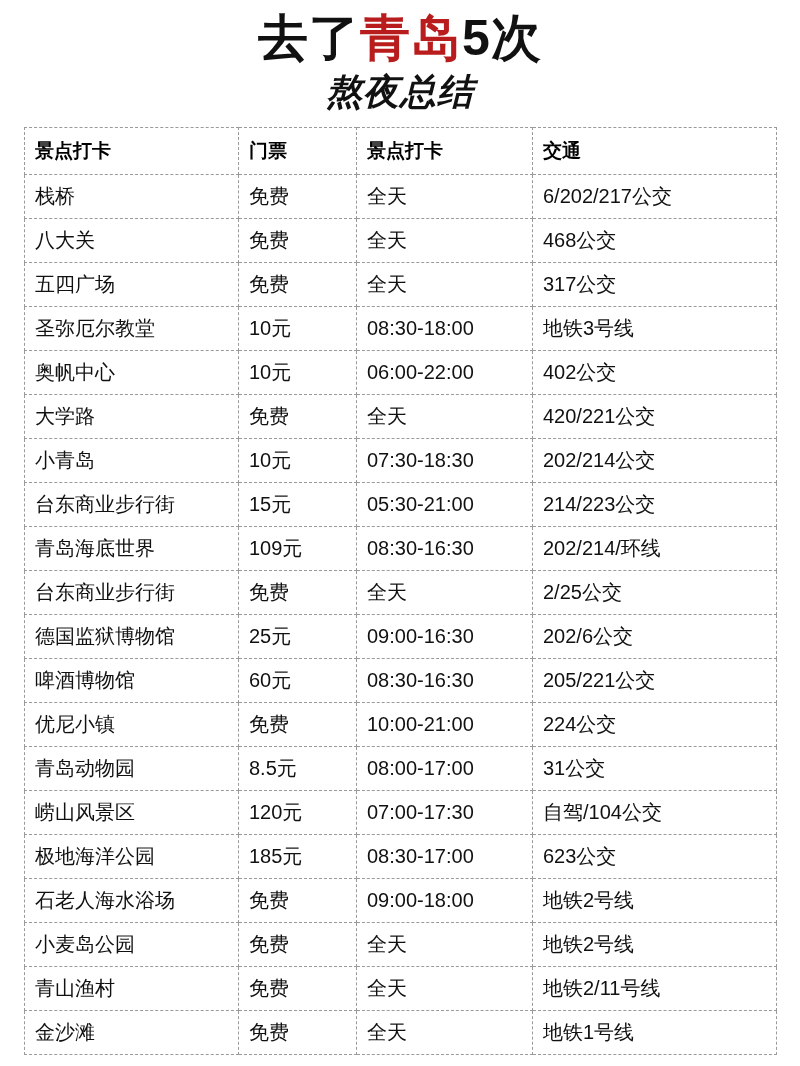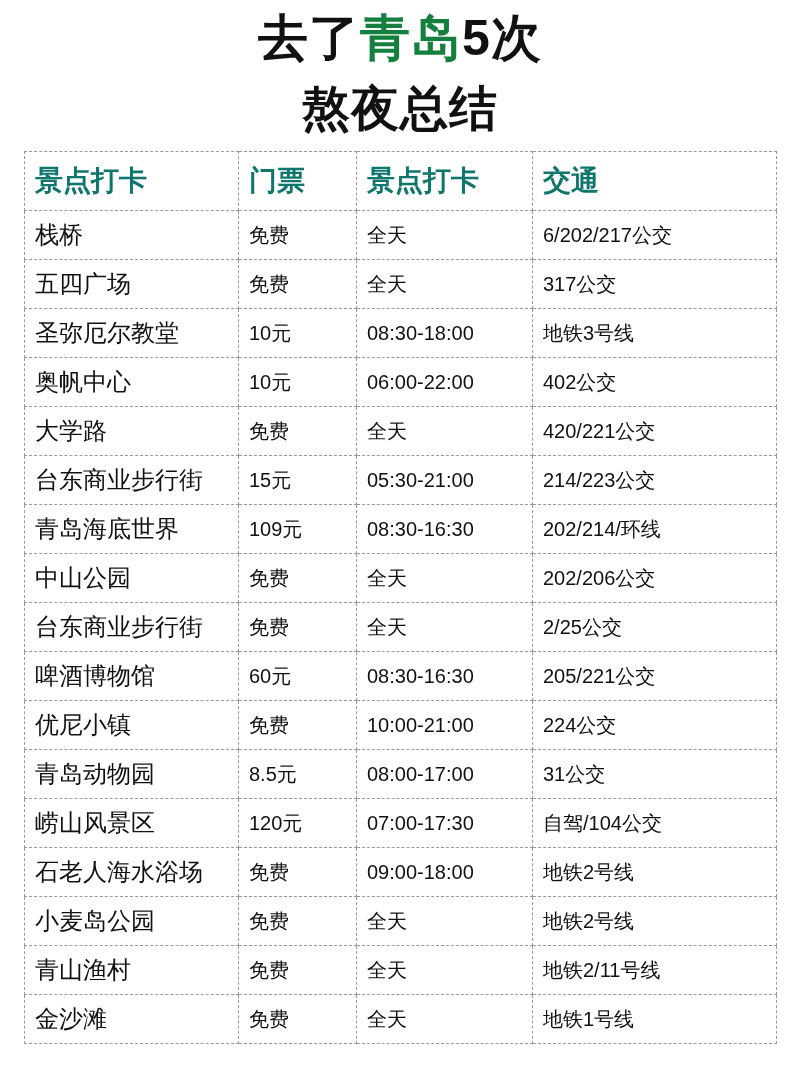--- a/index.html
+++ b/index.html
@@ -26,28 +26,29 @@
     padding-top: 10px;
   }
   .title-line1 {
     font-size: 50px;
     font-weight: bold;
     line-height: 1.15;
     letter-spacing: 1px;
     white-space: nowrap;
   }
   .title-line1 .green {
-    color: #15803d;
+    color: #b91c1c;
   }
   .title-line2 {
-    font-size: 48px;
+    font-size: 36px;
     font-weight: bold;
     line-height: 1.2;
-    margin-top: 12px;
+    margin-top: 2px;
     letter-spacing: 1px;
+    font-style: italic;
   }
   table.data {
     width: 752px;
     border-collapse: collapse;
     margin-top: 14px;
     table-layout: fixed;
   }
   table.data col.c0 { width: 214px; }
   table.data col.c1 { width: 118px; }
   table.data col.c2 { width: 176px; }
@@ -56,33 +57,33 @@
   table.data th, table.data td {
     border: 1.5px dashed #9a9a9a;
     padding: 8px 10px;
     font-size: 20px;
     text-align: left;
     vertical-align: middle;
     height: 27px;
     box-sizing: border-box;
   }
   table.data thead th {
-    color: #0f766e;
+    color: #000000;
     font-weight: bold;
-    font-size: 28px;
+    font-size: 19px;
     height: 36px;
     padding-top: 10px;
     padding-bottom: 10px;
   }
   table.data tbody td {
     color: #111111;
     font-weight: normal;
   }
   table.data tbody tr td:first-child {
-    font-size: 24px;
+    font-size: 20px;
   }
 </style>
 </head>
 <body>
 
 <div class="page">
 
   <div class="title-block">
     <div class="title-line1"><span>去了</span><span class="green">青岛</span><span>5次</span></div>
     <div class="title-line2">熬夜总结</div>
@@ -104,20 +105,26 @@
       </tr>
     </thead>
     <tbody id="table-body">
         <tr>
           <td>栈桥</td>
           <td>免费</td>
           <td>全天</td>
           <td>6/202/217公交</td>
         </tr>
         <tr>
+          <td>八大关</td>
+          <td>免费</td>
+          <td>全天</td>
+          <td>468公交</td>
+        </tr>
+        <tr>
           <td>五四广场</td>
           <td>免费</td>
           <td>全天</td>
           <td>317公交</td>
         </tr>
         <tr>
           <td>圣弥厄尔教堂</td>
           <td>10元</td>
           <td>08:30-18:00</td>
           <td>地铁3号线</td>
@@ -128,42 +135,48 @@
           <td>06:00-22:00</td>
           <td>402公交</td>
         </tr>
         <tr>
           <td>大学路</td>
           <td>免费</td>
           <td>全天</td>
           <td>420/221公交</td>
         </tr>
         <tr>
+          <td>小青岛</td>
+          <td>10元</td>
+          <td>07:30-18:30</td>
+          <td>202/214公交</td>
+        </tr>
+        <tr>
           <td>台东商业步行街</td>
           <td>15元</td>
           <td>05:30-21:00</td>
           <td>214/223公交</td>
         </tr>
         <tr>
           <td>青岛海底世界</td>
           <td>109元</td>
           <td>08:30-16:30</td>
           <td>202/214/环线</td>
         </tr>
         <tr>
-          <td>中山公园</td>
-          <td>免费</td>
-          <td>全天</td>
-          <td>202/206公交</td>
-        </tr>
-        <tr>
           <td>台东商业步行街</td>
           <td>免费</td>
           <td>全天</td>
           <td>2/25公交</td>
+        </tr>
+        <tr>
+          <td>德国监狱博物馆</td>
+          <td>25元</td>
+          <td>09:00-16:30</td>
+          <td>202/6公交</td>
         </tr>
         <tr>
           <td>啤酒博物馆</td>
           <td>60元</td>
           <td>08:30-16:30</td>
           <td>205/221公交</td>
         </tr>
         <tr>
           <td>优尼小镇</td>
           <td>免费</td>
@@ -176,20 +189,26 @@
           <td>08:00-17:00</td>
           <td>31公交</td>
         </tr>
         <tr>
           <td>崂山风景区</td>
           <td>120元</td>
           <td>07:00-17:30</td>
           <td>自驾/104公交</td>
         </tr>
         <tr>
+          <td>极地海洋公园</td>
+          <td>185元</td>
+          <td>08:30-17:00</td>
+          <td>623公交</td>
+        </tr>
+        <tr>
           <td>石老人海水浴场</td>
           <td>免费</td>
           <td>09:00-18:00</td>
           <td>地铁2号线</td>
         </tr>
         <tr>
           <td>小麦岛公园</td>
           <td>免费</td>
           <td>全天</td>
           <td>地铁2号线</td>

